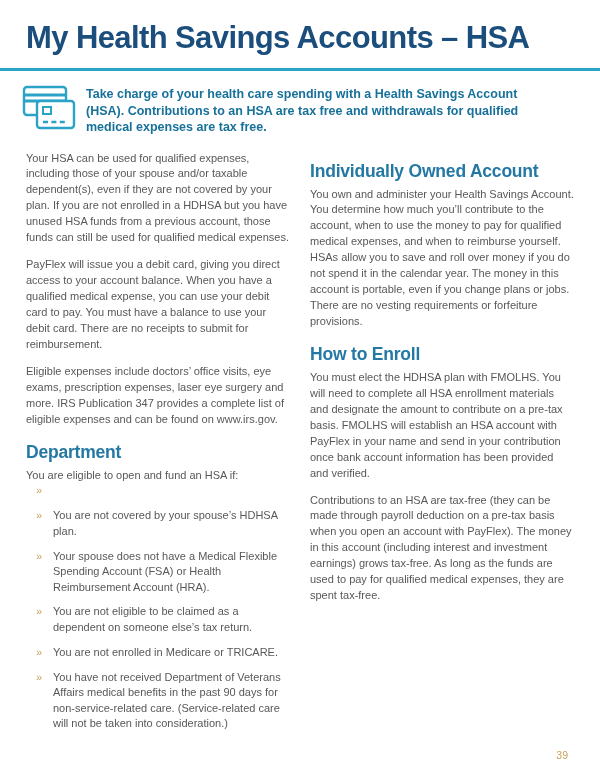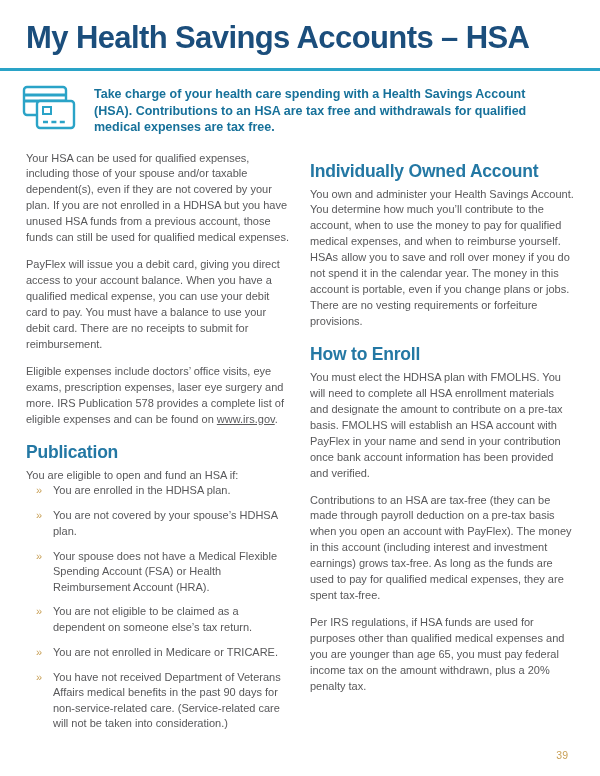--- a/index.html
+++ b/index.html
@@ -19,21 +19,21 @@
     letter-spacing:-0.6px;
     color:#1b4e7c;
   }
   .rule {
     width:100%; height:3px;
     background:#2aa3c7;
   }
   .intro {
     display:flex;
     align-items:flex-start;
-    gap:16px;
+    gap:8px;
     margin:13px 30px 0 20px;
   }
   .intro-icon { flex:none; width:58px; display:flex; justify-content:center; }
   .intro-text {
     color:#17719a;
     font-weight:700;
     font-size:12.5px;
     line-height:1.32;
     max-width:455px;
     padding-top:2px;
@@ -71,21 +71,20 @@
     font-size:11px;
     line-height:1.45;
   }
   .bullet .btext {
     font-size:11px;
     line-height:1.42;
     color:#58585a;
   }
   .link {
     color:inherit;
-    text-decoration:underline;
     cursor:pointer;
   }
   .page-number {
     position:absolute;
     right:32px;
     bottom:15px;
     font-size:10.5px;
     color:#c9a158;
   }
 </style>
@@ -109,29 +108,28 @@
       </svg>
     </div>
     <div class="intro-text">Take charge of your health care spending with a Health Savings Account (HSA). Contributions to an HSA are tax free and withdrawals for qualified medical expenses are tax free.</div>
   </div>
 
   <div class="columns">
 
     <div class="col col-left">
       <p class="body-p">Your HSA can be used for qualified expenses, including those of your spouse and/or taxable dependent(s), even if they are not covered by your plan. If you are not enrolled in a HDHSA but you have unused HSA funds from a previous account, those funds can still be used for qualified medical expenses.</p>
       <p class="body-p">PayFlex will issue you a debit card, giving you direct access to your account balance. When you have a qualified medical expense, you can use your debit card to pay. You must have a balance to use your debit card. There are no receipts to submit for reimbursement.</p>
-      <p class="body-p"><span>Eligible expenses include doctors’ office visits, eye exams, prescription expenses, laser eye surgery and more. IRS Publication 578 provides a complete list of eligible expenses and can be found on </span><a class="link">www.irs.gov</a><span>.</span></p>
+      <p class="body-p"><span>Eligible expenses include doctors’ office visits, eye exams, prescription expenses, laser eye surgery and more. IRS Publication 347 provides a complete list of eligible expenses and can be found on </span><a class="link">www.irs.gov</a><span>.</span></p>
 
-      <h2 class="section-h">Publication</h2>
+      <h2 class="section-h">Department</h2>
       <p class="body-p lead">You are eligible to open and fund an HSA if:</p>
 
       <div class="bullets">
         <div class="bullet">
           <span class="marker">»</span>
-          <span class="btext">You are enrolled in the HDHSA plan.</span>
         </div>
         <div class="bullet">
           <span class="marker">»</span>
           <span class="btext">You are not covered by your spouse’s HDHSA plan.</span>
         </div>
         <div class="bullet">
           <span class="marker">»</span>
           <span class="btext">Your spouse does not have a Medical Flexible Spending Account (FSA) or Health Reimbursement Account (HRA).</span>
         </div>
         <div class="bullet">
@@ -150,20 +148,19 @@
     </div>
 
     <div class="col col-right">
       <h2 class="section-h">Individually Owned Account</h2>
       <p class="body-p">You own and administer your Health Savings Account. You determine how much you’ll contribute to the account, when to use the money to pay for qualified medical expenses, and when to reimburse yourself. HSAs allow you to save and roll over money if you do not spend it in the calendar year. The money in this account is portable, even if you change plans or jobs. There are no vesting requirements or forfeiture provisions.</p>
 
       <h2 class="section-h">How to Enroll</h2>
       <p class="body-p">You must elect the HDHSA plan with FMOLHS. You will need to complete all HSA enrollment materials and designate the amount to contribute on a pre-tax basis. FMOLHS will establish an HSA account with PayFlex in your name and send in your contribution once bank account information has been provided and verified.</p>
 
       <p class="body-p">Contributions to an HSA are tax-free (they can be made through payroll deduction on a pre-tax basis when you open an account with PayFlex). The money in this account (including interest and investment earnings) grows tax-free. As long as the funds are used to pay for qualified medical expenses, they are spent tax-free.</p>
-      <p class="body-p">Per IRS regulations, if HSA funds are used for purposes other than qualified medical expenses and you are younger than age 65, you must pay federal income tax on the amount withdrawn, plus a 20% penalty tax.</p>
     </div>
 
   </div>
 
   <div class="page-number">39</div>
 
 </div>
 
 </body></html>

